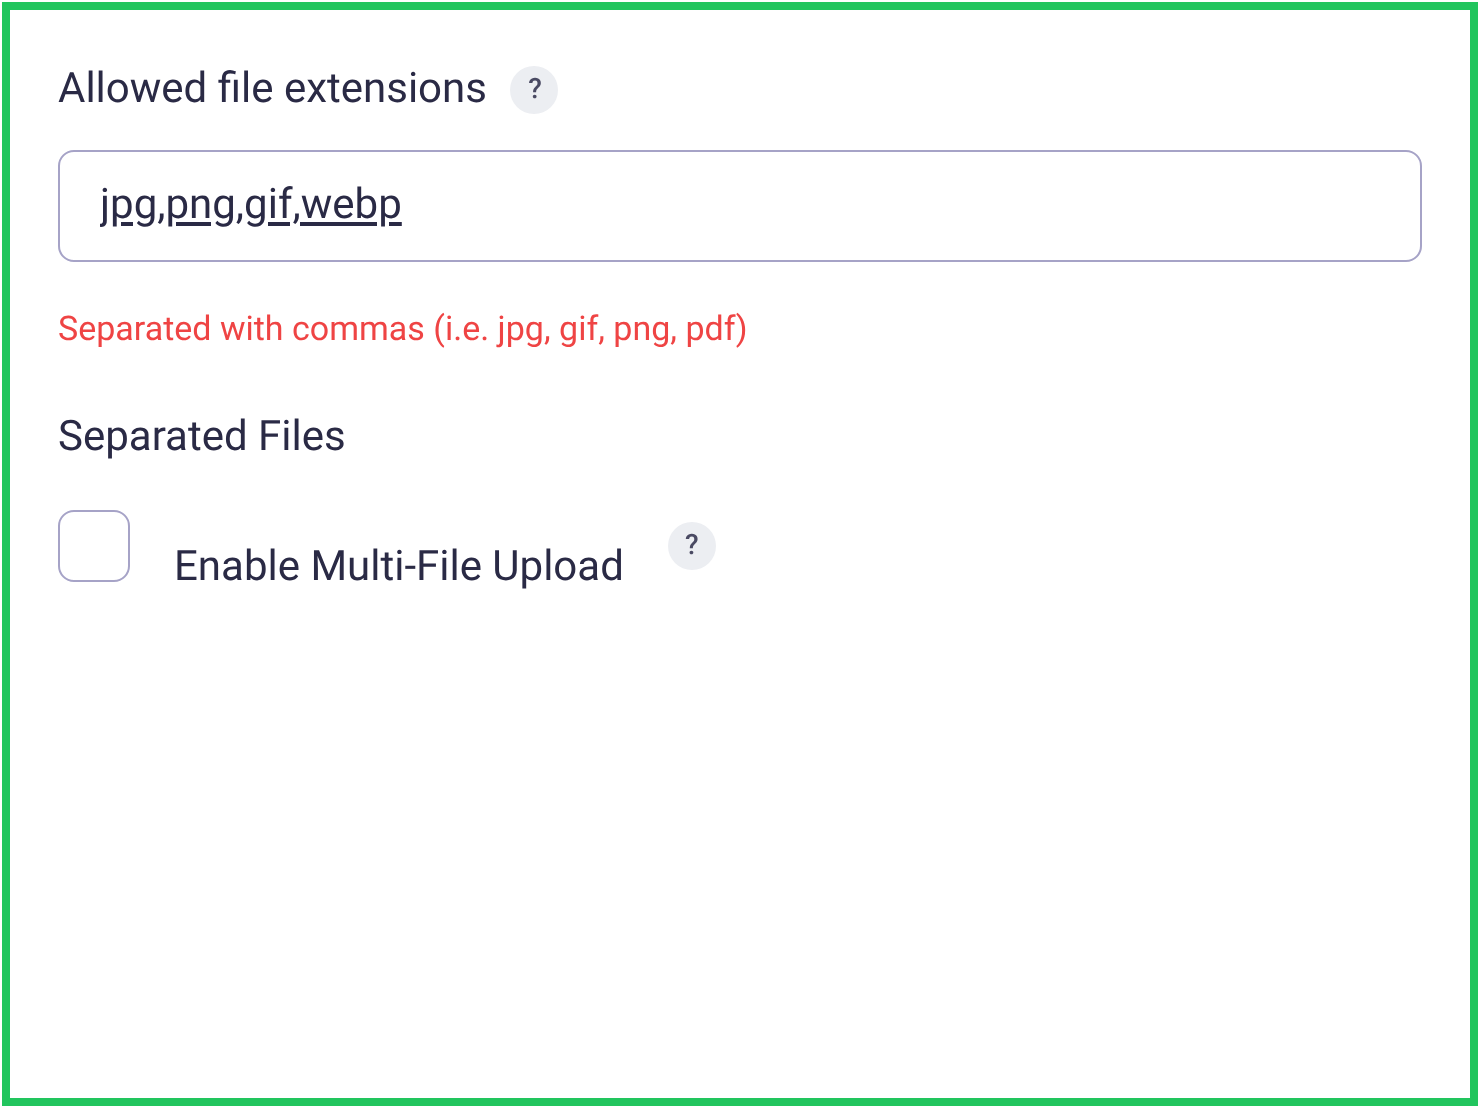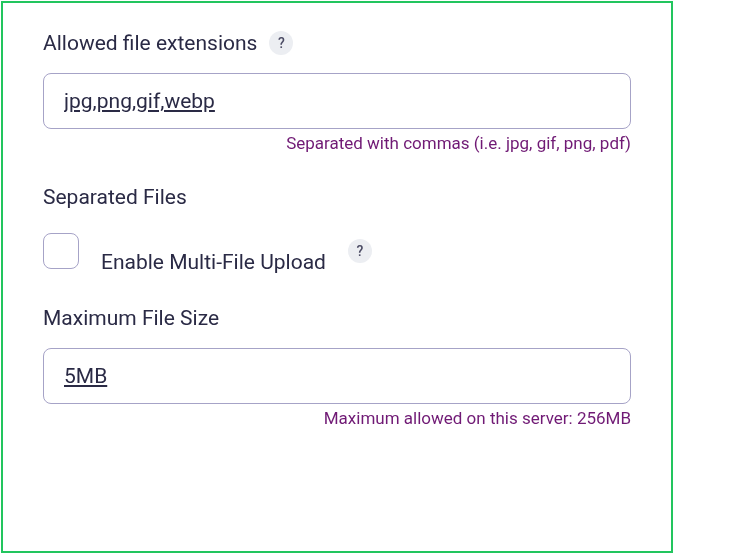--- a/index.html
+++ b/index.html
@@ -7,25 +7,25 @@
       margin: 0;
       padding: 0;
     }
     body {
       font-family: -apple-system, BlinkMacSystemFont, "Segoe UI", Roboto, Helvetica, Arial, sans-serif;
       background: #fff;
       width: 740px;
       height: 554px;
     }
     .panel {
-      border: 2px solid #22c55e;
-      width: 672px;
+      border: 4px solid #22c55e;
+      width: 738px;
       height: 552px;
       margin: 1px;
-      padding: 28px 40px;
+      padding: 28px 24px;
     }
     .field-group {
       margin-bottom: 32px;
     }
     .label-row {
       display: flex;
       align-items: center;
       gap: 12px;
       margin-bottom: 18px;
     }
@@ -55,23 +55,22 @@
       border-radius: 8px;
       padding: 0 20px;
       font-size: 21px;
       color: #2a2a45;
       outline: none;
       font-family: inherit;
       text-decoration: underline;
     }
     .helper-text {
       font-size: 17px;
-      color: #701a75;
-      margin-top: 4px;
-      text-align: right;
+      color: #ef4444;
+      margin-top: 24px;
     }
     .checkbox-row {
       display: flex;
       align-items: center;
       gap: 22px;
     }
     .checkbox {
       width: 36px;
       height: 36px;
       border: 1.5px solid #a6a3c7;
@@ -104,21 +103,14 @@
     <div class="label-row">
       <span class="field-label">Separated Files</span>
     </div>
     <div class="checkbox-row">
       <div class="checkbox"></div>
       <span class="checkbox-label">Enable Multi-File Upload</span>
       <span class="help-icon">?</span>
     </div>
   </div>
 
-  <div class="field-group" style="margin-bottom:0">
-    <div class="label-row">
-      <span class="field-label">Maximum File Size</span>
-    </div>
-    <input type="text" class="text-input" value="5MB" style="">
-    <div class="helper-text">Maximum allowed on this server: 256MB</div>
-  </div>
 
 </div>
 
 </body></html>

